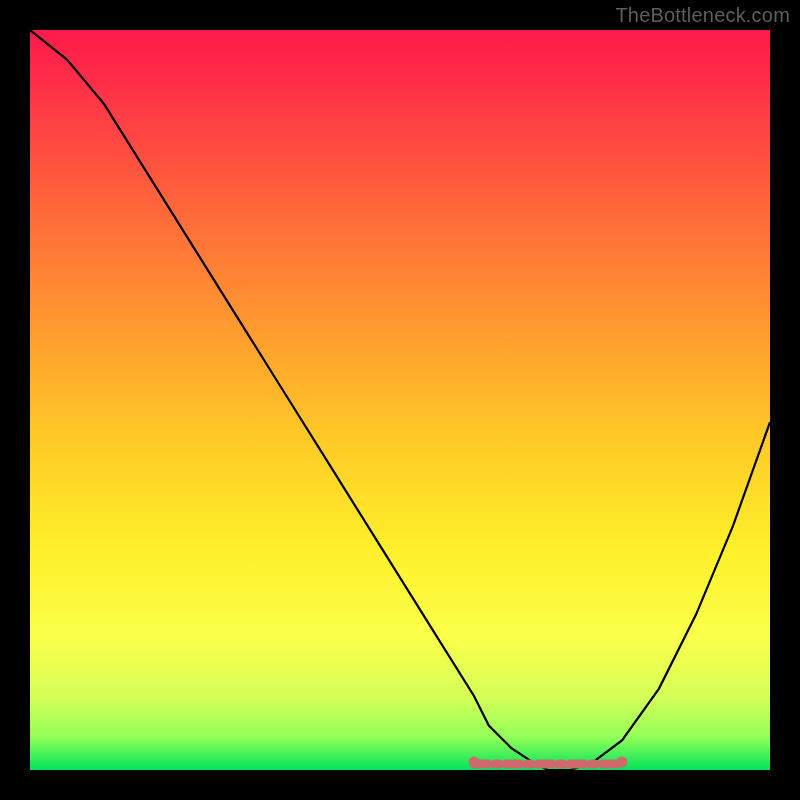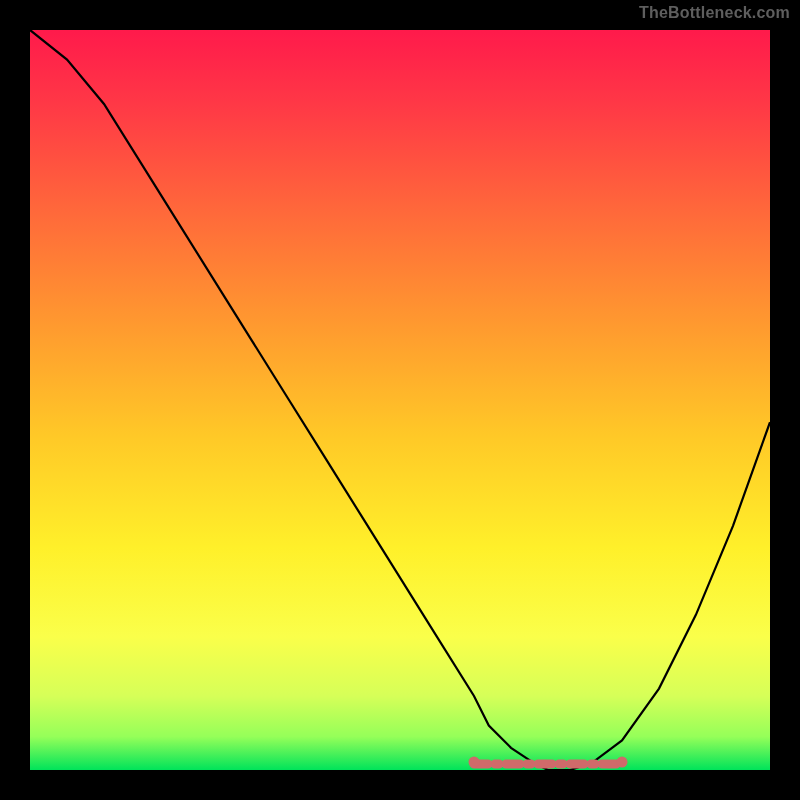--- a/index.html
+++ b/index.html
@@ -15,23 +15,23 @@
     position: relative;
     width: 800px;
     height: 800px;
     background: #000;
   }
   .attribution {
     position: absolute;
     top: 4px;
     right: 10px;
     color: #5e5e5e;
-    font-size: 16px;
+    font-size: 20px;
     letter-spacing: 0.2px;
-    font-weight: 700;
+    font-weight: 400;
     z-index: 5;
   }
   .plot-area {
     position: absolute;
     left: 30px;
     top: 30px;
     width: 740px;
     height: 740px;
     overflow: hidden;
   }

